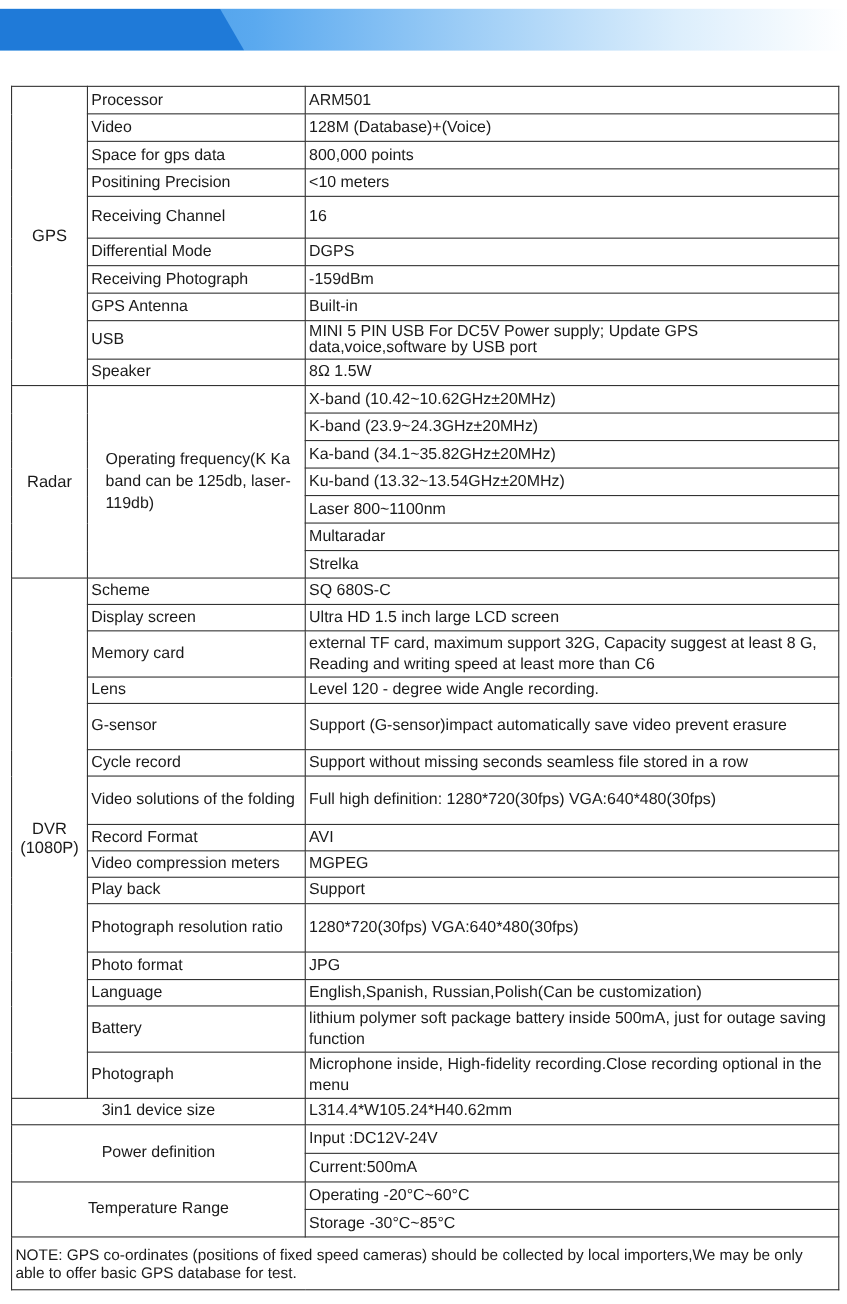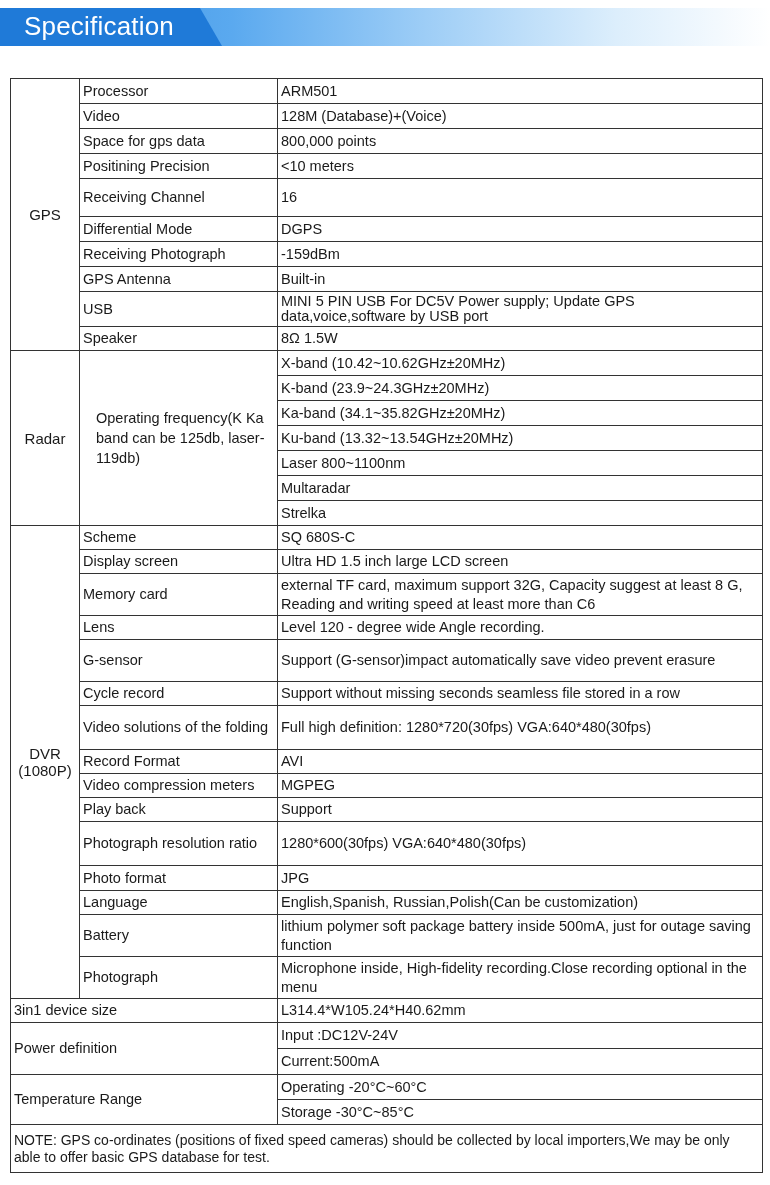--- a/index.html
+++ b/index.html
@@ -9,29 +9,28 @@
     background: linear-gradient(to right, #3a8fe0 0%, #5aa9ef 30%, #9dcdf6 55%, #dceefc 80%, #ffffff 100%); }
   .banner-tab { position: absolute; left: 0; top: 0; width: 222px; height: 38px; background: #1f7ad8;
     clip-path: polygon(0 0, 200px 0, 222px 38px, 0 38px); }
   .banner-title { position: absolute; left: 24px; top: 3px; font-size: 26px; color: #ffffff; letter-spacing: 0.2px; }
   table.spec { position: absolute; left: 10px; top: 78px; width: 752px; border-collapse: collapse; table-layout: fixed; font-size: 14.5px; }
   table.spec td { border: 1px solid #333; padding: 0 3px; vertical-align: middle; line-height: 17px; }
   td.cat { text-align: center; font-size: 15px; }
   td.label { }
   td.value { }
   td.note { padding: 4px 6px 4px 6px; line-height: 21px; font-size: 14px; }
-  td.center { }
+  td.center { text-align: center; }
 </style>
 </head>
 <body>
 
 <div class="banner">
   <div class="banner-bg"></div>
   <div class="banner-tab"></div>
-  <div class="banner-title">Specification</div>
 </div>
 
 <table class="spec">
   <colgroup>
     <col style="width:69px">
     <col style="width:198px">
     <col style="width:485px">
   </colgroup>
   <tbody>
 
@@ -140,21 +139,21 @@
     <tr style="height:24px">
       <td class="label">Video compression meters</td>
       <td class="value">MGPEG</td>
     </tr>
     <tr style="height:24px">
       <td class="label">Play back</td>
       <td class="value">Support</td>
     </tr>
     <tr style="height:44px">
       <td class="label">Photograph resolution ratio</td>
-      <td class="value">1280*600(30fps) VGA:640*480(30fps)</td>
+      <td class="value">1280*720(30fps) VGA:640*480(30fps)</td>
     </tr>
     <tr style="height:25px">
       <td class="label">Photo format</td>
       <td class="value">JPG</td>
     </tr>
     <tr style="height:24px">
       <td class="label">Language</td>
       <td class="value">English,Spanish, Russian,Polish(Can be customization)</td>
     </tr>
     <tr style="height:42px">

